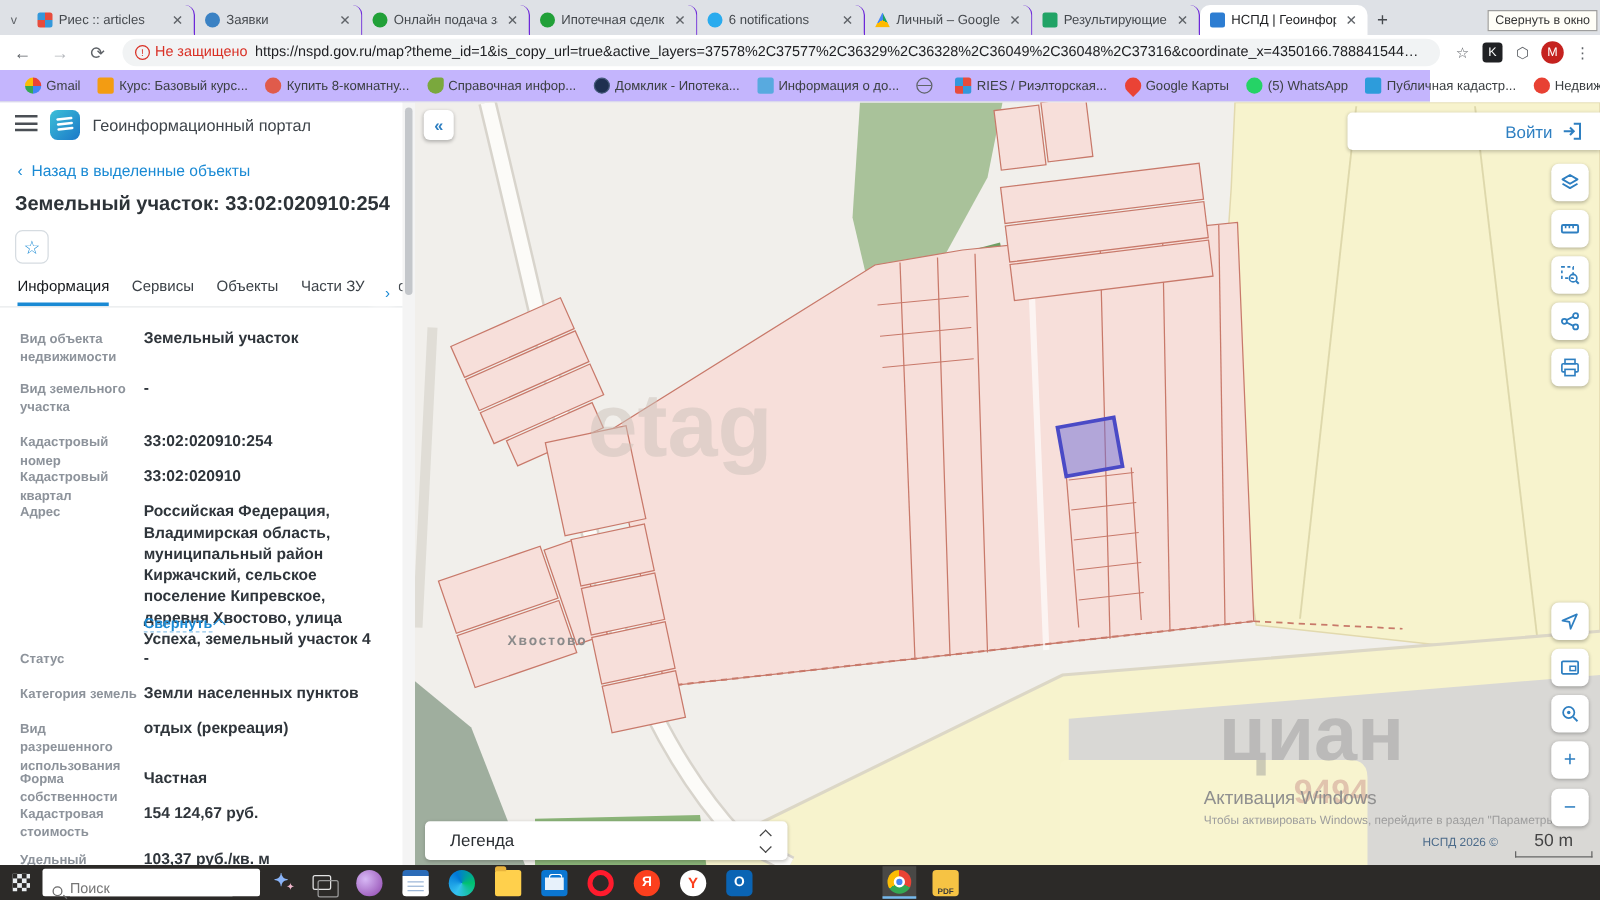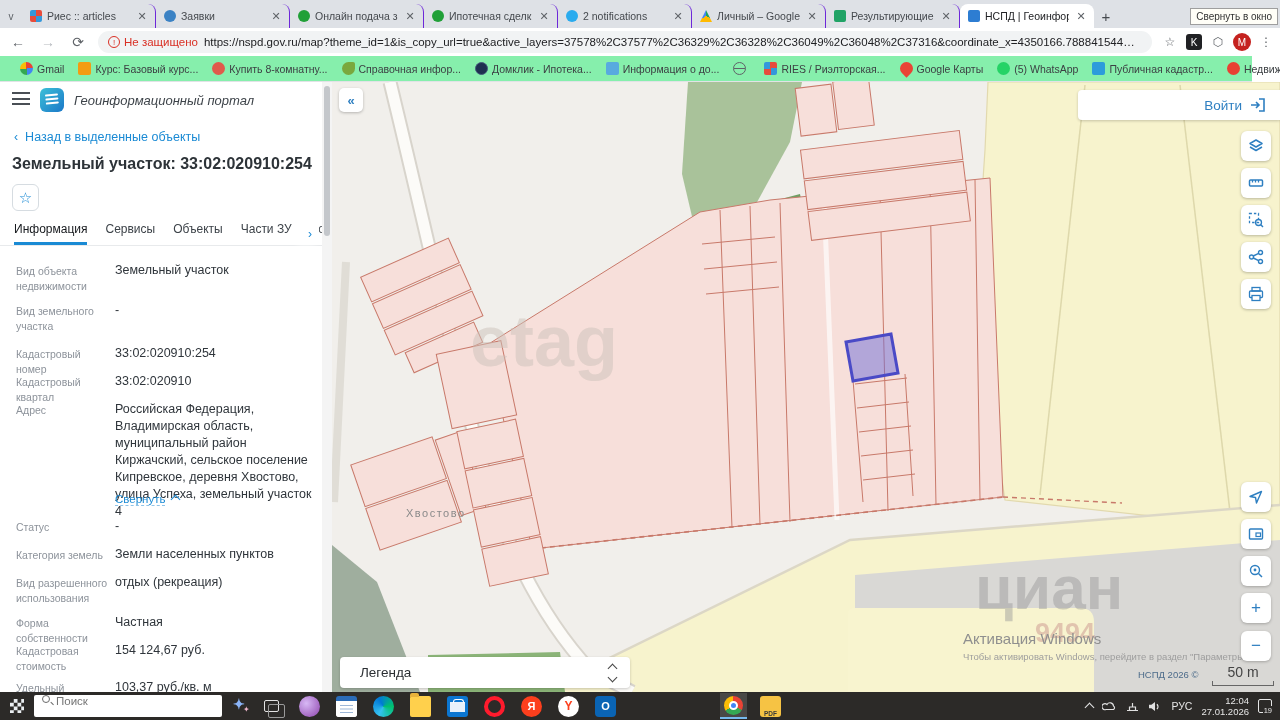--- a/index.html
+++ b/index.html
@@ -1,17 +1,17 @@
 <!DOCTYPE html>
 <html><head>
 <meta charset="utf-8">
 <style>
   * { margin:0; padding:0; box-sizing:border-box; }
   html,body { width:1280px; height:720px; overflow:hidden; font-family:"Liberation Sans",sans-serif; background:#fff; }
-  .abs { position:absolute; }
+  .abs { position:absolute;font-weight:bold; }
   
   #tabstrip { position:absolute; left:0; top:0; width:1280px; height:28px; background:#dee1e6; display:flex; align-items:flex-end; }
   .tab { position:relative; height:24px; width:134px; display:flex; align-items:center; gap:5px; padding:0 6px 0 8px; border-radius:8px 8px 0 0; color:#45494e; font-size:10.5px; }
   .tab .tlabel { flex:1; white-space:nowrap; overflow:hidden; }
   .tab .tclose { color:#5f6368; font-size:11px; width:14px; text-align:center; cursor:pointer; }
   .tab.active { background:#fff; color:#202124; }
   .tab:not(.active){ border-right:1px solid #6d28d9; }
   .fav { width:12px; height:12px; flex:0 0 12px; border-radius:50%; }
   .fav.sq { border-radius:2px; }
   .tab-chevron { width:22px; height:24px; display:flex; align-items:center; justify-content:center; color:#5f6368; font-size:10px; }
@@ -20,21 +20,21 @@
   #addressbar { position:absolute; left:0; top:28px; width:1280px; height:28px; background:#fff; display:flex; align-items:center; }
   .navbtn { width:24px; height:24px; display:flex; align-items:center; justify-content:center; font-size:14px; color:#5f6368; margin-left:6px; }
   .navbtn.dis { color:#b6b9be; }
   #urlpill { height:22px; flex:1; margin:0 8px; background:#f1f3f4; border-radius:11px; display:flex; align-items:center; padding:0 10px; font-size:11.5px; overflow:hidden; white-space:nowrap; }
   .warnicon { width:12px; height:12px; border-radius:50%; border:1.2px solid #d93025; color:#d93025; font-size:8px; display:inline-flex; align-items:center; justify-content:center; margin-right:4px; flex:0 0 12px; }
   .sec { color:#d93025; margin-right:6px; }
   .url { color:#202124; overflow:hidden; text-overflow:ellipsis; }
   .abtn { width:20px; height:20px; display:flex; align-items:center; justify-content:center; margin-right:4px; font-size:12px; color:#5f6368; }
   .ext-k { width:16px; height:16px; border-radius:3px; background:#202124; color:#fff; font-size:10px; display:flex; align-items:center; justify-content:center; }
   .avatar { width:18px; height:18px; border-radius:50%; background:#c5221f; color:#fff; font-size:10px; display:flex; align-items:center; justify-content:center; }
-  #bookmarksbar { position:absolute; left:0; top:56px; width:1252px; height:26px; background:#86efac; border-bottom:1px solid #e1e3e6; display:flex; align-items:center; font-size:10.5px; color:#3c4043; }
+  #bookmarksbar { position:absolute; left:0; top:56px; width:1144px; height:26px; background:#c4b5fd; border-bottom:1px solid #e1e3e6; display:flex; align-items:center; font-size:10.5px; color:#3c4043; }
   .bm { display:flex; align-items:center; gap:4px; margin-right:14px; white-space:nowrap; }
   .bmi { width:13px; height:13px; border-radius:50%; flex:0 0 13px; }
   .bmi.sq { border-radius:2px; }
   .appsgrid { width:14px; height:14px; margin:0 10px 0 10px;
      background:conic-gradient(#5f6368 0 25%,#0000 0 50%,#5f6368 0 75%,#0000 0);
      background-size:6px 6px; background-repeat:repeat; opacity:.8; }
   
   #sidebar { position:absolute; left:0; top:82px; width:322px; height:610px; background:#fff; overflow:hidden; z-index:5; }
   #sb-scroll { position:absolute; left:322px; top:82px; width:10px; height:610px; background:#f4f4f4; z-index:6; }
   #sb-thumb { position:absolute; left:2px; top:4px; width:6px; height:150px; background:#c4c7cb; border-radius:3px; }
@@ -70,21 +70,21 @@
   .legend .spacer { flex:1; }
   .chev { width:7px; height:7px; border-left:1.6px solid #444; border-top:1.6px solid #444; }
   .chev.up { transform:rotate(45deg); margin-bottom:2px; }
   .chev.dn { transform:rotate(-135deg); }
   .attribution { position:absolute; left:1138px; top:669px; font-size:9.5px; color:#4c6b8a; z-index:4; }
   .scalebar { position:absolute; left:1212px; top:664px; width:62px; z-index:4; text-align:center; font-size:14px; color:#444; }
   .scalebar .bar { margin-top:1px; height:5px; border-left:1.5px solid #666; border-right:1.5px solid #666; border-bottom:1.5px solid #666; }
   
   #taskbar { position:absolute; left:0; top:692px; width:1280px; height:28px; background:#2c2a28; display:flex; align-items:center; z-index:20; }
   .winlogo { width:14px; height:14px; margin:0 10px; background:conic-gradient(#e9edf0 0 25%,#0000 0 50%,#e9edf0 0 75%,#0000 0); background-size:7.5px 7.5px; }
-  #tb-search { width:188px; height:22px; background:#fff; border-radius:2px; display:flex; align-items:flex-start; padding:0 8px; gap:6px; }
+  #tb-search { width:174px; height:22px; background:#fff; border-radius:2px; display:flex; align-items:flex-end; padding:0 8px; gap:6px; }
   #tb-search input { border:none; outline:none; font-size:11.5px; width:130px; color:#444; font-family:"Liberation Sans",sans-serif; }
   .lens { width:8px; height:8px; border:1.4px solid #6a6a6a; border-radius:50%; position:relative; }
   .lens:after { content:""; position:absolute; left:7px; top:7px; width:4px; height:1.4px; background:#6a6a6a; transform:rotate(45deg); }
   .sparkle { position:relative; width:22px; height:22px; margin-left:8px; }
   .sparkle b { position:absolute; font-size:14px; color:#8ab4f8; left:3px; top:1px; }
   .sparkle i { position:absolute; font-size:8px; color:#f2b8ce; left:13px; top:10px; font-style:normal; }
   .taskview { width:15px; height:12px; border:1.4px solid #e3e3e3; border-radius:2px; margin:0 12px; position:relative; }
   .taskview:after { content:""; position:absolute; left:3px; top:3px; width:15px; height:12px; border:1.4px solid #9a9a9a; border-radius:2px; }
   .tbicon { width:21px; height:21px; margin:0 8px; flex:0 0 21px; position:relative; }
   .tbactive { background:rgba(255,255,255,.14); border-bottom:2px solid #76b9ed; padding:2px; width:27px; height:26px; flex:0 0 27px; margin:0 5px; display:flex; align-items:center; justify-content:center; }
@@ -130,21 +130,21 @@
       <span class="tlabel">Онлайн подача заявки -</span>
       <span class="tclose">✕</span>
     </div>
   <div class="tab">
       <span class="fav" style="background:#21a038"></span>
       <span class="tlabel">Ипотечная сделка, войд</span>
       <span class="tclose">✕</span>
     </div>
   <div class="tab">
       <span class="fav" style="background:#2aabee"></span>
-      <span class="tlabel">2 notifications</span>
+      <span class="tlabel">6 notifications</span>
       <span class="tclose">✕</span>
     </div>
   <div class="tab">
       <span class="fav" style="border-radius:0;background:conic-gradient(#1ea362 0 33%,#ffba00 0 66%,#4688f4 0);clip-path:polygon(50% 0,100% 100%,0 100%)"></span>
       <span class="tlabel">Личный – Google Диск</span>
       <span class="tclose">✕</span>
     </div>
   <div class="tab">
       <span class="fav sq" style="background:#21a366"></span>
       <span class="tlabel">Результирующие ПОКР</span>
@@ -392,21 +392,21 @@
     </span>
 </div>
 <div class="attribution">НСПД 2026 ©</div>
 <div class="scalebar"><span>50 m</span><div class="bar"></div></div>
 
 <div id="sidebar"></div>
 <div class="hamburger abs" style="z-index:7;"></div>
 <div class="nspd-logo" style="z-index:7;">
     <i></i>
   </div>
-<div class="portal-title" style="z-index:7;font-style:italic;">Геоинформационный портал</div>
+<div class="portal-title" style="z-index:7;">Геоинформационный портал</div>
 <div class="backlink" style="z-index:7;">‹&nbsp; <span>Назад в выделенные объекты</span></div>
 <div class="obj-title" style="z-index:7;">Земельный участок: 33:02:020910:254</div>
 <div class="star-btn" style="z-index:7;">☆</div>
 <div id="sb-tabs" style="z-index:7;">
   <span class="stab active">Информация</span>
   <span class="stab">Сервисы</span>
   <span class="stab">Объекты</span>
   <span class="stab">Части ЗУ</span>
   <span class="stab">Соста</span>
 </div>
@@ -481,34 +481,13 @@
   <div class="tbicon ic-folder"></div>
   <div class="tbicon ic-store"></div>
   <div class="tbicon ic-opera"></div>
   <div class="tbicon ic-ya">Я</div>
   <div class="tbicon ic-ybro">Y</div>
   <div class="tbicon ic-outlook">O</div>
   <div class="tbactive" style="margin-left:96px;">
       <div class="ic-chrome"></div>
     </div>
   <div class="tbicon ic-pdf">PDF</div>
-  <div id="tray">
-    <span class="tray-chev"></span>
-    <svg width="15" height="10">
-        <path d="M4 8.5 a3 3 0 1 1 1-5 a3.5 3.5 0 0 1 6.5 1.5 a2 2 0 0 1 0 3.5 z" fill="none" stroke="#e0e0e0" stroke-width="1.2"></path>
-      </svg>
-    <svg width="13" height="11">
-        <path d="M1 9.5 h11 M3.5 9.5 v-3.5 h6 v3.5 M6.5 6 v-4" stroke="#e0e0e0" stroke-width="1.2" fill="none"></path>
-      </svg>
-    <svg width="14" height="11">
-        <path d="M1 3.8 h2.4 L7 1 v9 L3.4 7.2 H1 Z" fill="#e0e0e0"></path>
-        <path d="M9 3 a4 4 0 0 1 0 5" stroke="#e0e0e0" stroke-width="1.2" fill="none"></path>
-      </svg>
-    <span class="lang">РУС</span>
-    <div class="clock">
-      <div>12:04</div>
-      <div>27.01.2026</div>
-    </div>
-    <div class="notif">
-        <span>19</span>
-      </div>
-  </div>
 </div>
 
 </body></html>

